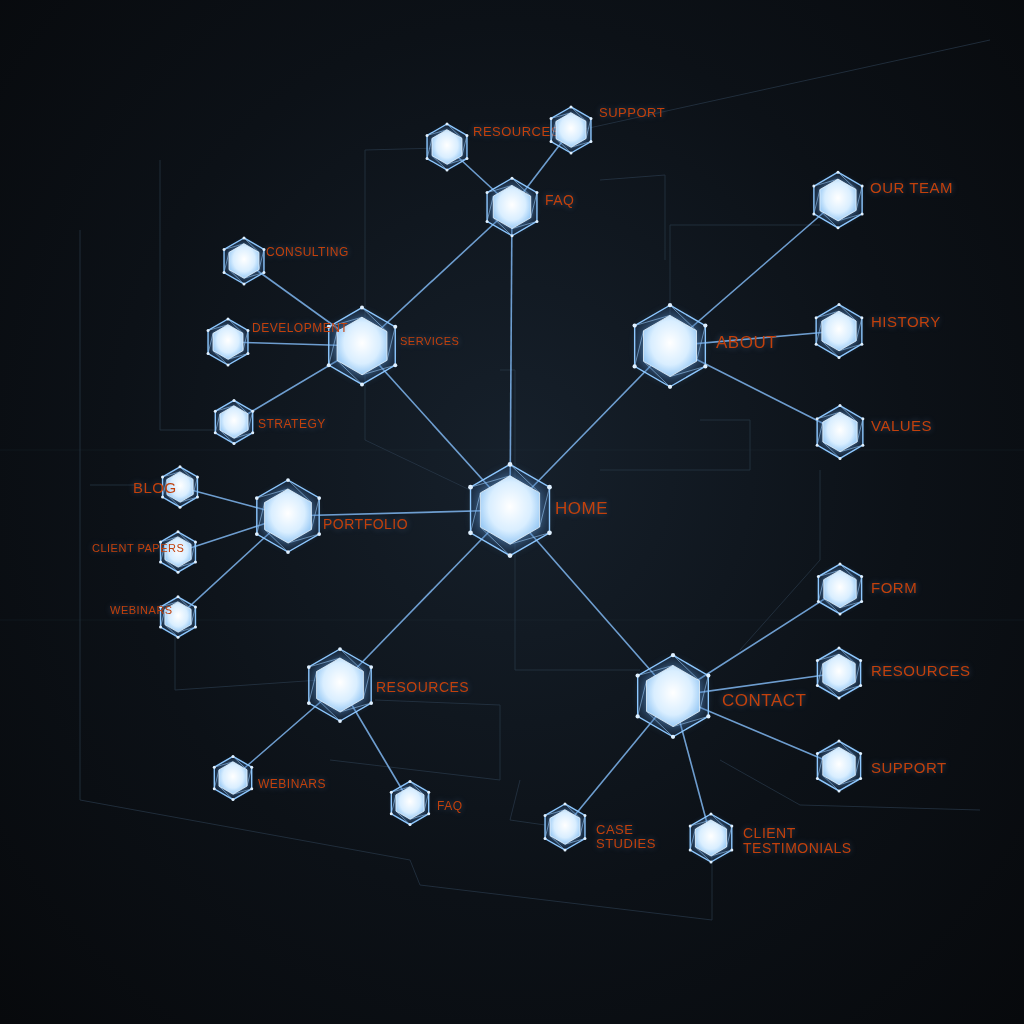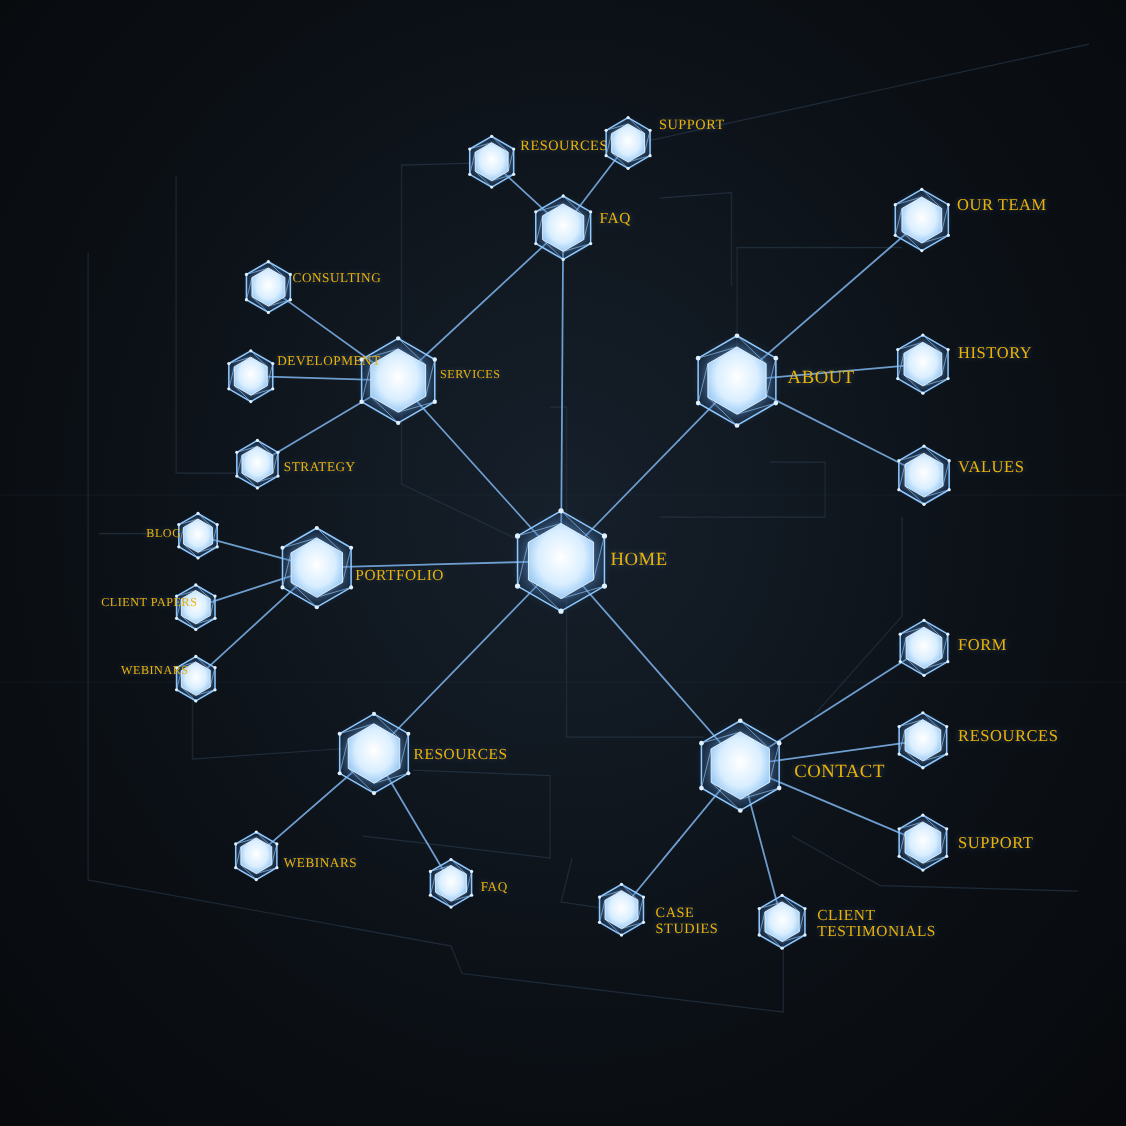--- a/index.html
+++ b/index.html
@@ -1,21 +1,21 @@
 <!DOCTYPE html>
 <html><head>
 <meta charset="utf-8">
 <style>
   html, body { margin:0; padding:0; }
   body { width:1024px; height:1024px; background:#0b0e12; overflow:hidden; position:relative; font-family:"DejaVu Sans", sans-serif; }
   .bg { position:absolute; inset:0; background: radial-gradient(ellipse at 50% 45%, #16202b 0%, #0c1117 55%, #07090c 100%); }
   svg.edges { position:absolute; inset:0; }
   .node { position:absolute; transform:translate(-50%,-50%); }
   .hex { position:absolute; left:0; top:0; width:100%; height:100%; }
-  .label { position:absolute; color:#eab308; font-family:Liberation Serif, serif; letter-spacing:0.5px; white-space:pre-line; line-height:1.05; text-shadow:0 0 6px rgba(140,190,255,0.35); }
+  .label { position:absolute; color:#c2410c; font-family:Liberation Sans, sans-serif; letter-spacing:0.5px; white-space:pre-line; line-height:1.05; text-shadow:0 0 6px rgba(140,190,255,0.35); }
 </style>
 </head>
 <body>
 
 <div class="bg"></div>
 <svg class="edges" width="1024" height="1024" viewBox="0 0 1024 1024">
   <g id="grid" stroke="#2a3a4b" stroke-width="1" fill="none" opacity="0.7">
     <path d="M80 230 L80 800 L410 860 L420 885 L712 920 L712 845"></path>
     <path d="M160 160 L160 430 L230 430"></path>
     <path d="M90 485 L140 485"></path>
@@ -536,21 +536,21 @@
         <line x1="3.540927859705718" y1="10.919999999999998" x2="21" y2="5.880000000000001" stroke="#9fd0ff" stroke-width="0.8" opacity="0.7"></line>
     <polygon points="21,5.880000000000001 34.094304105220715,13.440000000000001 34.094304105220715,28.56 21,36.12 7.905695894779287,28.56 7.905695894779289,13.439999999999998" fill="url(#g15)" stroke="#eaf6ff" stroke-width="0.8"></polygon>
     <circle cx="21" cy="0.8399999999999999" r="1.5" fill="#dff0ff"></circle>
         <circle cx="38.45907214029428" cy="10.920000000000002" r="1.5" fill="#dff0ff"></circle>
         <circle cx="38.45907214029428" cy="31.08" r="1.5" fill="#dff0ff"></circle>
         <circle cx="21" cy="41.16" r="1.5" fill="#dff0ff"></circle>
         <circle cx="3.5409278597057146" cy="31.08" r="1.5" fill="#dff0ff"></circle>
         <circle cx="3.540927859705718" cy="10.919999999999998" r="1.5" fill="#dff0ff"></circle>
   </svg>
     </div>
-    <div class="label" style="left: 133px; top: 480px; font-size: 11px;">BLOG</div>
+    <div class="label" style="left: 133px; top: 480px; font-size: 15px;">BLOG</div>
     <div class="node" style="left: 178px; top: 552px; width: 42px; height: 42px;">
       <svg class="hex" viewBox="0 0 42 42" width="42" height="42" style="overflow:visible">
     <defs>
           <radialGradient id="g16" cx="50%" cy="45%" r="60%">
             <stop offset="0%" stop-color="#ffffff"></stop>
             <stop offset="60%" stop-color="#d9eeff"></stop>
             <stop offset="100%" stop-color="#8cc2f3"></stop>
           </radialGradient>
     <filter id="f16" x="-60%" y="-60%" width="220%" height="220%">
             <feGaussianBlur stdDeviation="3.36"></feGaussianBlur>

